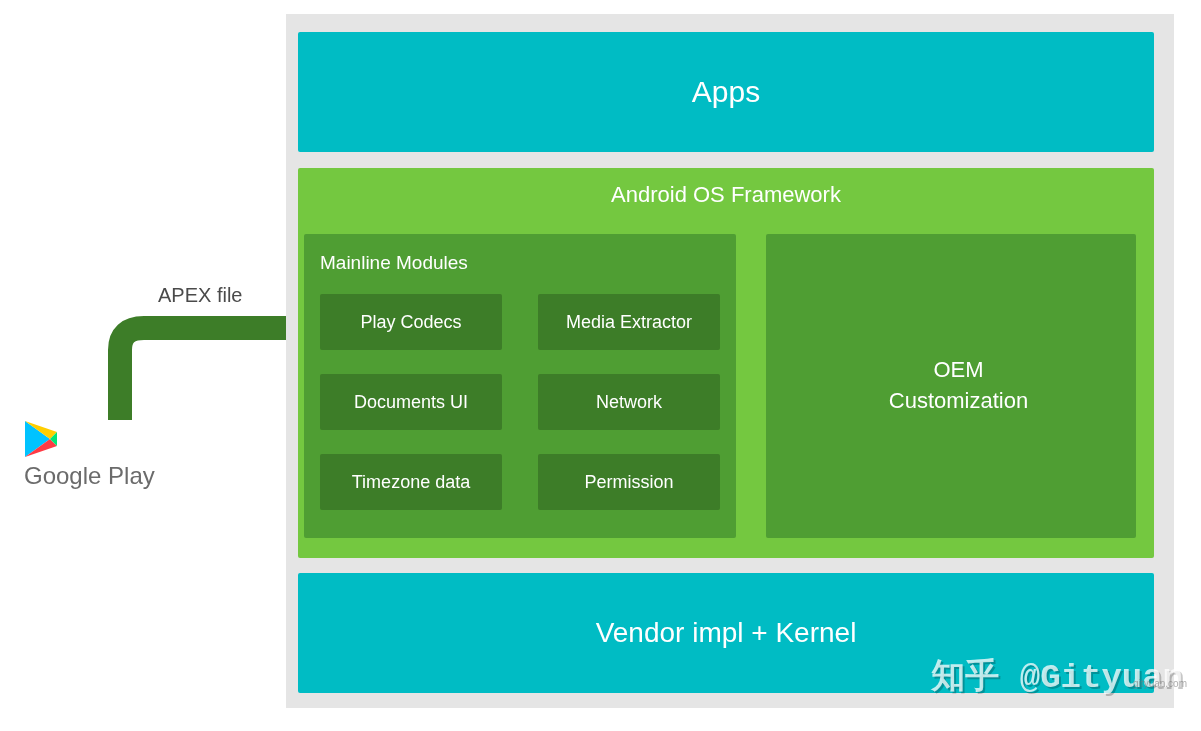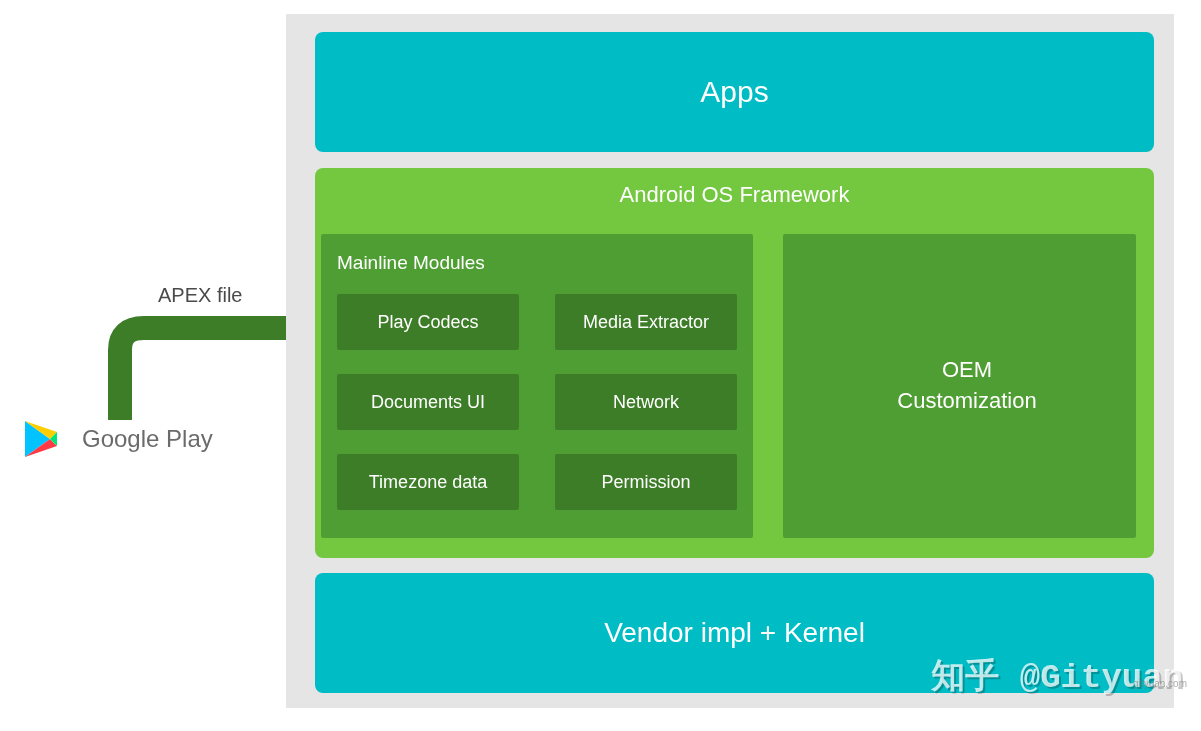--- a/index.html
+++ b/index.html
@@ -17,26 +17,25 @@
     left: 286px;
     top: 14px;
     width: 888px;
     height: 694px;
     background: #e5e5e5;
   }
   .layer {
     position: absolute;
     left: 12px;
     right: 20px;
-    border-radius: 8px;
+    border-radius: 2px;
     color: #ffffff;
     display: flex;
     align-items: center;
     justify-content: center;
-    margin-left: 17px;
   }
   .apps-layer {
     top: 18px;
     height: 120px;
     background: #00bcc4;
     font-size: 30px;
   }
   .framework-layer {
     top: 154px;
     height: 390px;
@@ -106,22 +105,22 @@
     background: #00bcc4;
     font-size: 28px;
   }
 
   
   .gplay {
     position: absolute;
     left: 24px;
     top: 420px;
     display: flex;
-    align-items: center;
-    gap: 24px;
+    gap: 4px;
+    flex-direction: column;
   }
   .gplay-text {
     font-size: 24px;
     color: #6b6b6b;
   }
   .gplay-icon {
     width: 34px;
     height: 38px;
     position: relative;
   }

